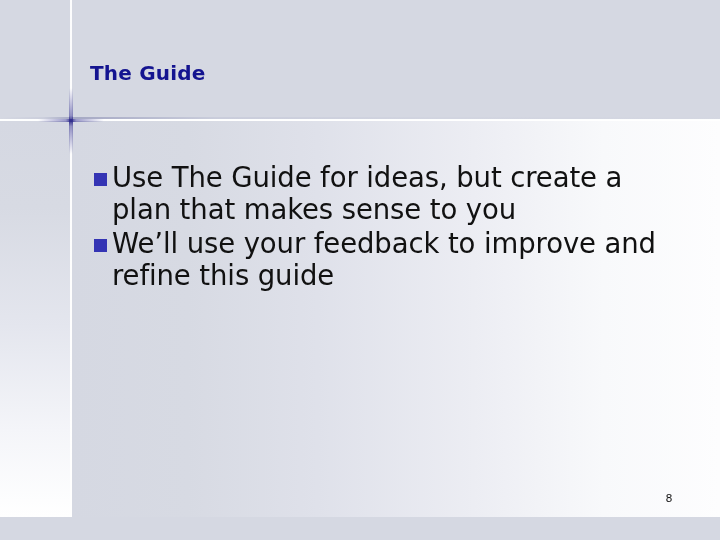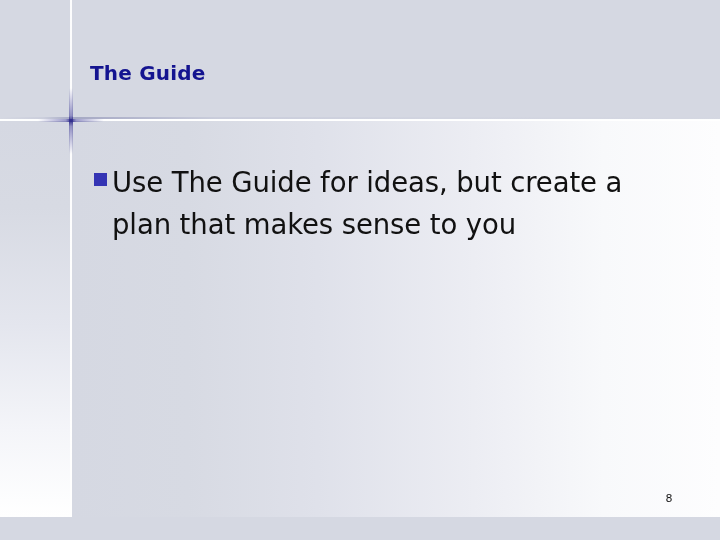--- a/index.html
+++ b/index.html
@@ -171,21 +171,21 @@
     width: 13px;
     height: 13px;
     background: #3434b4;
     margin-top: 12px;
     margin-right: 5px;
   }
 
   .bullet-text {
     flex: 1 1 auto;
     font-size: 27.5px;
-    line-height: 42px;
+    line-height: 32px;
     color: #111111;
     letter-spacing: -0.1px;
   }
 
   .page-number {
     position: absolute;
     left: 655px;
     top: 492px;
     width: 28px;
     text-align: center;
@@ -212,18 +212,22 @@
 
   <div class="slide-title">The Guide</div>
 
   <div class="body-list">
 
     <div class="bullet-row">
       <span class="bullet-mark"></span>
       <span class="bullet-text">Use The Guide for ideas, but create a plan that makes sense to you</span>
     </div>
 
+    <div class="bullet-row">
+      <span class="bullet-mark"></span>
+      <span class="bullet-text">We’ll use your feedback to improve and refine this guide</span>
+    </div>
 
   </div>
 
   <div class="page-number">8</div>
 
 </div>
 
 </body></html>

